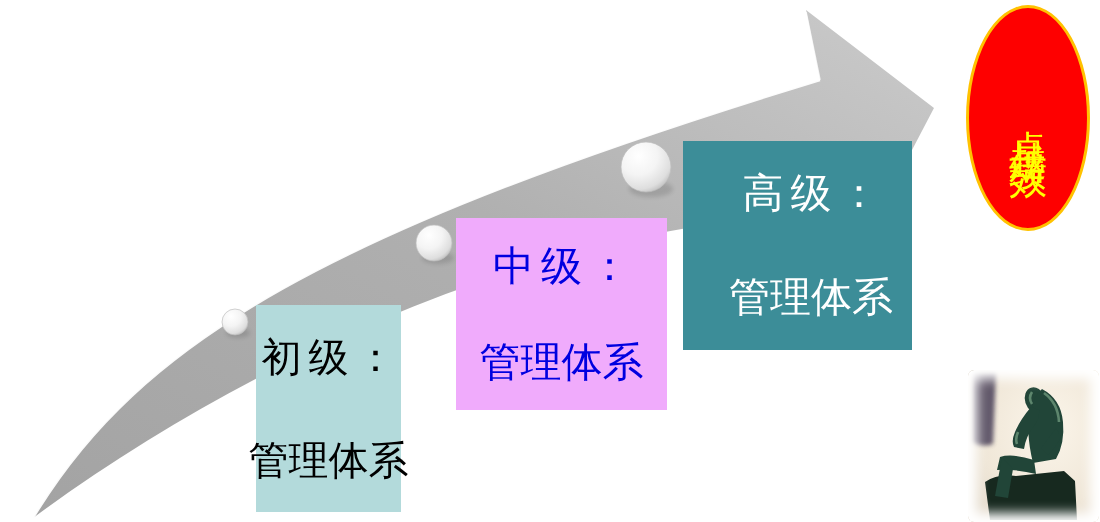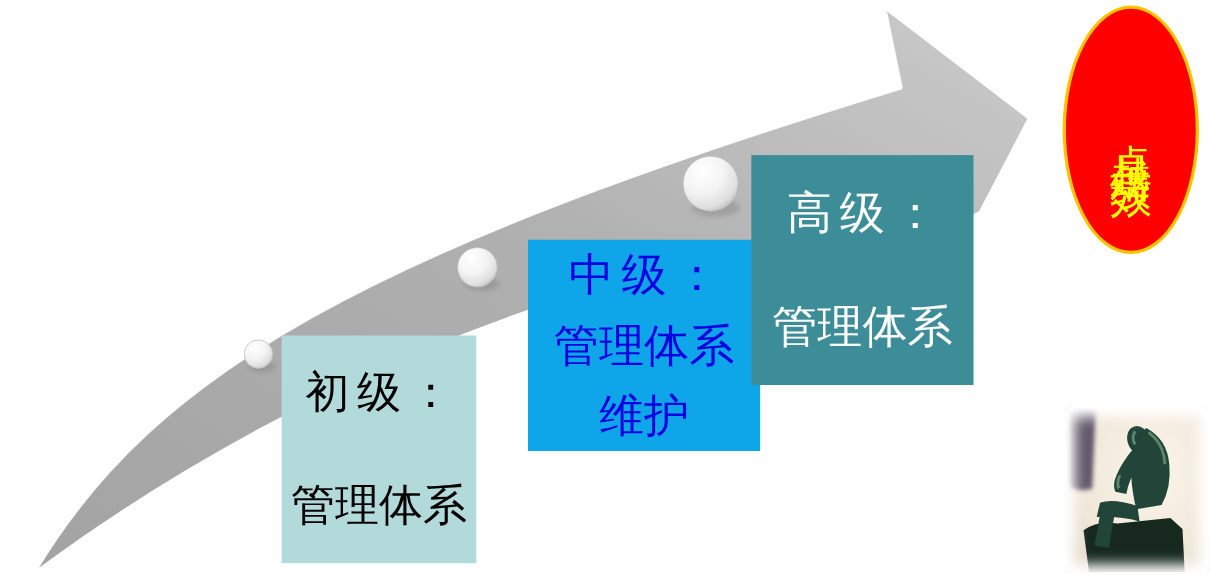--- a/index.html
+++ b/index.html
@@ -39,35 +39,35 @@
     justify-content: center;
     font-size: 41px;
     line-height: 1;
     white-space: nowrap;
   }
   .stage-line.title {
     letter-spacing: 7px;
     text-indent: 7px;
   }
   .stage-1 {
-    left: 256px; top: 305px; width: 177px; height: 207px;
+    left: 256px; top: 305px; width: 145px; height: 207px;
     background: #b3dadb;
     color: #000000;
   }
   .stage-1 .stage-line { font-size: 40px; }
   .stage-2 {
     left: 456px; top: 218px; width: 211px; height: 192px;
-    background: #0ea5e9;
+    background: #f0abfc;
     color: #0000e0;
-    margin-left: 24px;
   }
   .stage-3 {
     left: 683px; top: 141px; width: 202px; height: 209px;
     background: #3c8d98;
     color: #ffffff;
+    padding-left: 27px;
   }
   
   .goal-oval {
     position: absolute;
     left: 966px; top: 5px;
     width: 124px; height: 226px;
     background: #fe0000;
     border: 3px solid #ffc200;
     border-radius: 50%;
     z-index: 3;
@@ -155,21 +155,20 @@
   </svg>
 
   <div class="stage-box stage-1">
     <div class="stage-line title">初级：</div>
     <div class="stage-line">管理体系</div>
   </div>
 
   <div class="stage-box stage-2">
     <div class="stage-line title">中级：</div>
     <div class="stage-line">管理体系</div>
-    <div class="stage-line">维护</div>
   </div>
 
   <div class="stage-box stage-3">
     <div class="stage-line title">高级：</div>
     <div class="stage-line">管理体系</div>
   </div>
 
   <div class="goal-oval">
     <div class="goal-text">卓越绩效</div>
   </div>

